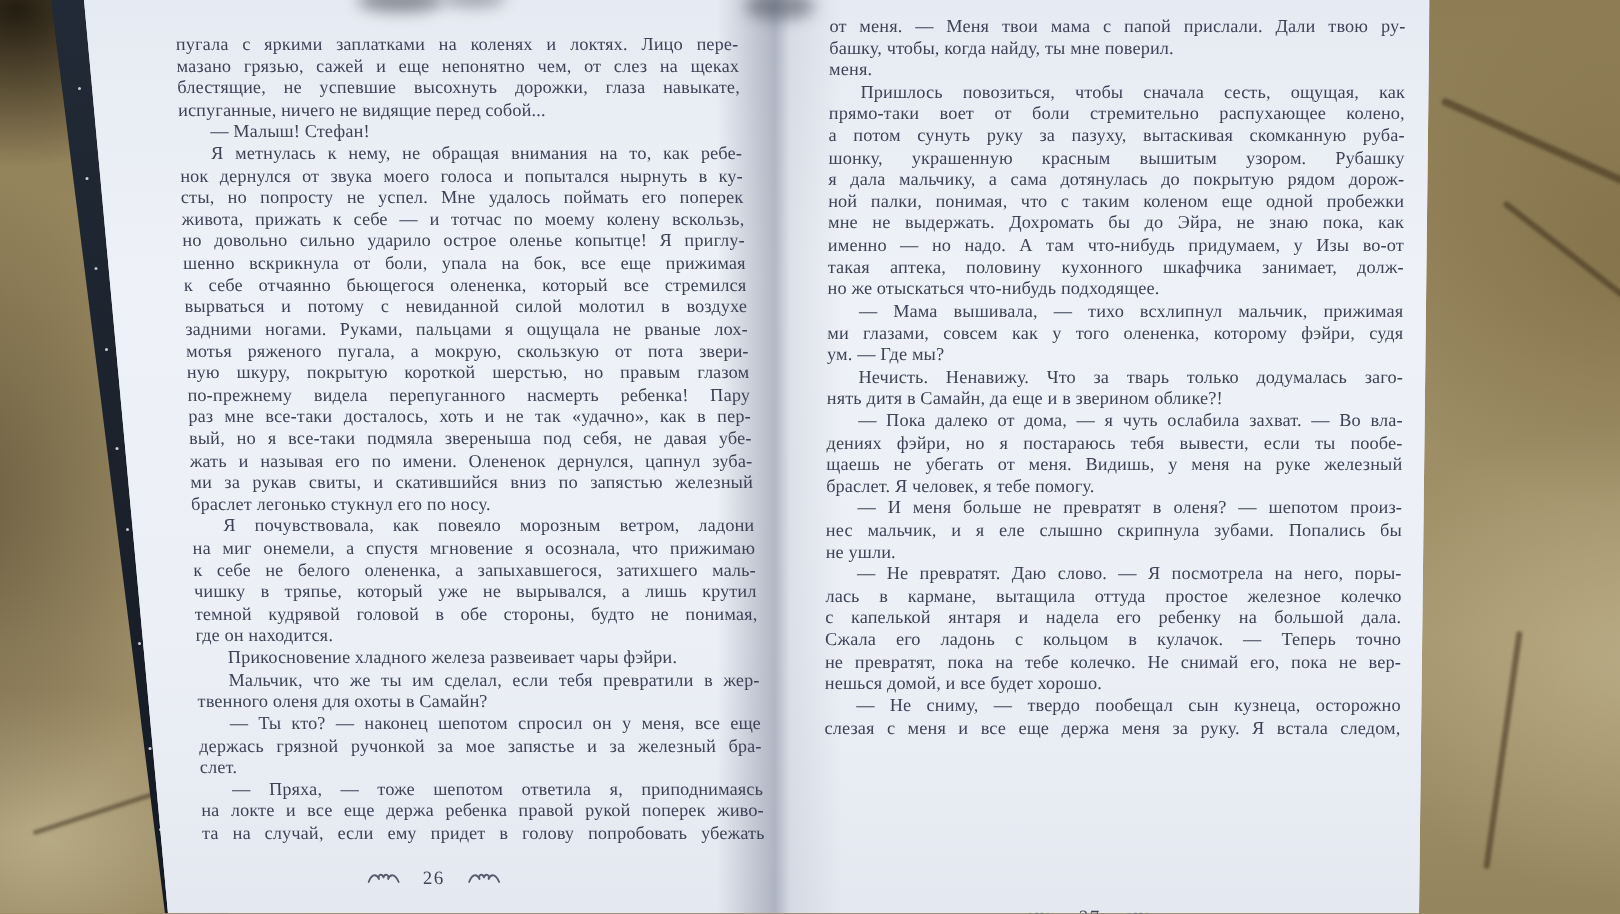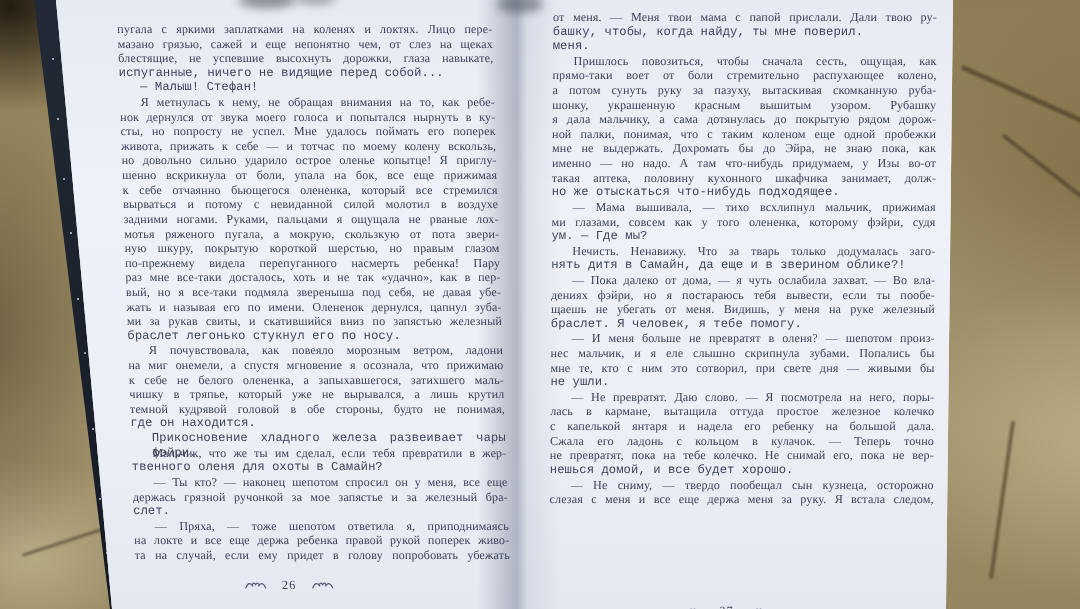--- a/index.html
+++ b/index.html
@@ -54,21 +54,21 @@
 
   
   .page-text{
     position:absolute;width:375px;
     font-size:12.15px;line-height:14.62px;color:#3c4357;
     letter-spacing:.1px;
   }
   #text-left{left:117px;top:22px;transform:skewX(1.9deg);transform-origin:0 0;}
   #text-right{left:553px;top:10px;width:384px;transform:skewX(-.4deg);transform-origin:0 0;}
   .line{height:14.62px;text-align:justify;text-align-last:justify;white-space:normal;}
-  .line.end{text-align-last:left;font-family:Liberation Mono, monospace;}
+  .line.end{text-align-last:left;}
   .line.indent{padding-left:21px;}
   .footer{
     position:absolute;width:100%;display:flex;justify-content:center;align-items:center;gap:15px;
     font-size:12.5px;color:#3e4559;
   }
   #text-left .footer{top:556px;left:-34px;}
   #text-right .footer{top:594px;left:-15px;font-style:italic;}
   .orn{opacity:.85;}
   .pagenum{letter-spacing:1px;}
 </style>
@@ -164,21 +164,20 @@
       <div class="line">ми глазами, совсем как у того олененка, которому фэйри, судя</div>
       <div class="line end">ум. — Где мы?</div>
       <div class="line indent">Нечисть. Ненавижу. Что за тварь только додумалась заго-</div>
       <div class="line end">нять дитя в Самайн, да еще и в зверином облике?!</div>
       <div class="line indent">— Пока далеко от дома, — я чуть ослабила захват. — Во вла-</div>
       <div class="line">дениях фэйри, но я постараюсь тебя вывести, если ты пообе-</div>
       <div class="line">щаешь не убегать от меня. Видишь, у меня на руке железный</div>
       <div class="line end">браслет. Я человек, я тебе помогу.</div>
       <div class="line indent">— И меня больше не превратят в оленя? — шепотом произ-</div>
       <div class="line">нес мальчик, и я еле слышно скрипнула зубами. Попались бы</div>
-      <div class="line">мне те, кто с ним это сотворил, при свете дня — живыми бы</div>
       <div class="line end">не ушли.</div>
       <div class="line indent">— Не превратят. Даю слово. — Я посмотрела на него, поры-</div>
       <div class="line">лась в кармане, вытащила оттуда простое железное колечко</div>
       <div class="line">с капелькой янтаря и надела его ребенку на большой дала.</div>
       <div class="line">Сжала его ладонь с кольцом в кулачок. — Теперь точно</div>
       <div class="line">не превратят, пока на тебе колечко. Не снимай его, пока не вер-</div>
       <div class="line end">нешься домой, и все будет хорошо.</div>
       <div class="line indent">— Не сниму, — твердо пообещал сын кузнеца, осторожно</div>
       <div class="line">слезая с меня и все еще держа меня за руку. Я встала следом,</div>
     </div>

